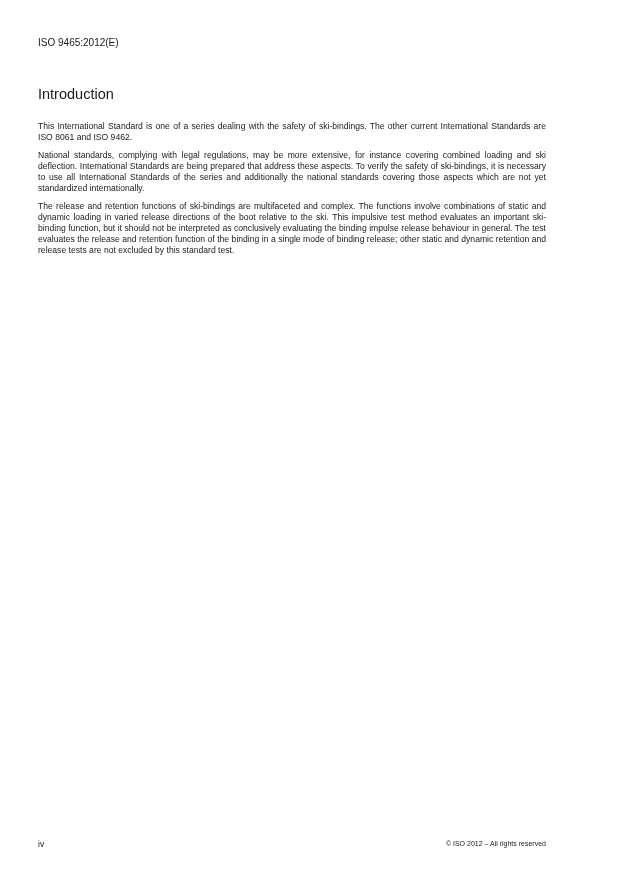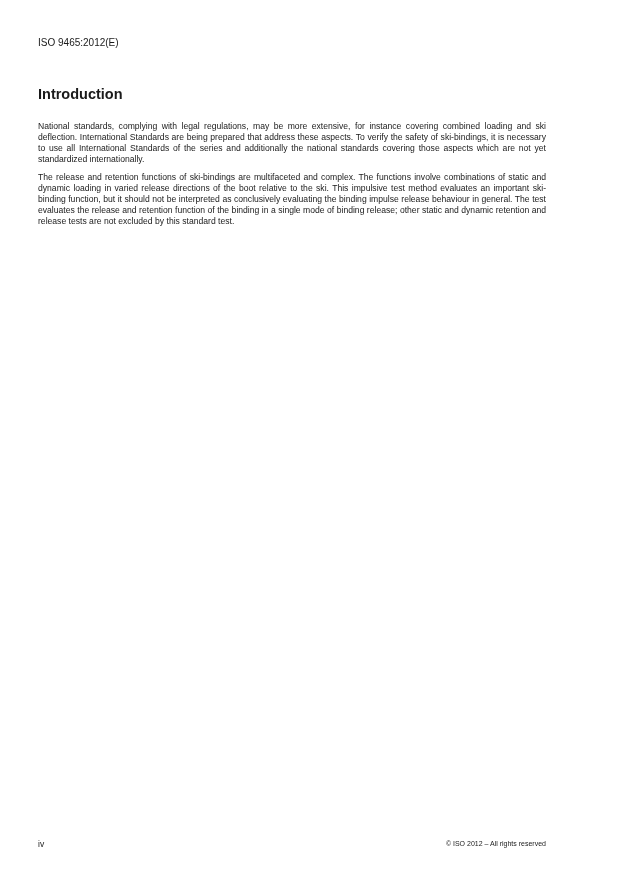--- a/index.html
+++ b/index.html
@@ -1,30 +1,31 @@
 <!DOCTYPE html>
 <html><head>
 <meta charset="utf-8">
 <style>
   html, body { margin: 0; padding: 0; background: #ffffff; }
   body { width: 620px; height: 876px; position: relative; overflow: hidden;
          font-family: "Liberation Sans", sans-serif; color: #1a1a1a; }
   .header { position: absolute; left: 38px; top: 37px; font-size: 10px; font-weight: normal; }
-  .title { position: absolute; left: 38px; top: 86px; font-size: 14.5px; font-weight: bold; }
+  .title { position: absolute; left: 38px; top: 86px; font-size: 14.5px; font-weight: normal; }
   .body-text { position: absolute; left: 38px; top: 121px; width: 508px; }
   .para { font-size: 8.6px; line-height: 11px; text-align: justify; margin: 0 0 7px 0; }
   .footer-left { position: absolute; left: 38px; top: 839px; font-size: 8.5px; }
   .footer-right { position: absolute; right: 74px; top: 840px; font-size: 7px; }
 </style>
 </head>
 <body>
 
 <div class="header">ISO 9465:2012(E)</div>
 
 <div class="title">Introduction</div>
 
 <div class="body-text">
+  <p class="para">This International Standard is one of a series dealing with the safety of ski-bindings. The other current International Standards are ISO 8061 and ISO 9462.</p>
   <p class="para">National standards, complying with legal regulations, may be more extensive, for instance covering combined loading and ski deflection. International Standards are being prepared that address these aspects. To verify the safety of ski-bindings, it is necessary to use all International Standards of the series and additionally the national standards covering those aspects which are not yet standardized internationally.</p>
   <p class="para">The release and retention functions of ski-bindings are multifaceted and complex. The functions involve combinations of static and dynamic loading in varied release directions of the boot relative to the ski. This impulsive test method evaluates an important ski-binding function, but it should not be interpreted as conclusively evaluating the binding impulse release behaviour in general. The test evaluates the release and retention function of the binding in a single mode of binding release; other static and dynamic retention and release tests are not excluded by this standard test.</p>
 </div>
 
 <div class="footer-left">iv</div>
 <div class="footer-right">© ISO 2012 – All rights reserved</div>
 
 </body></html>

